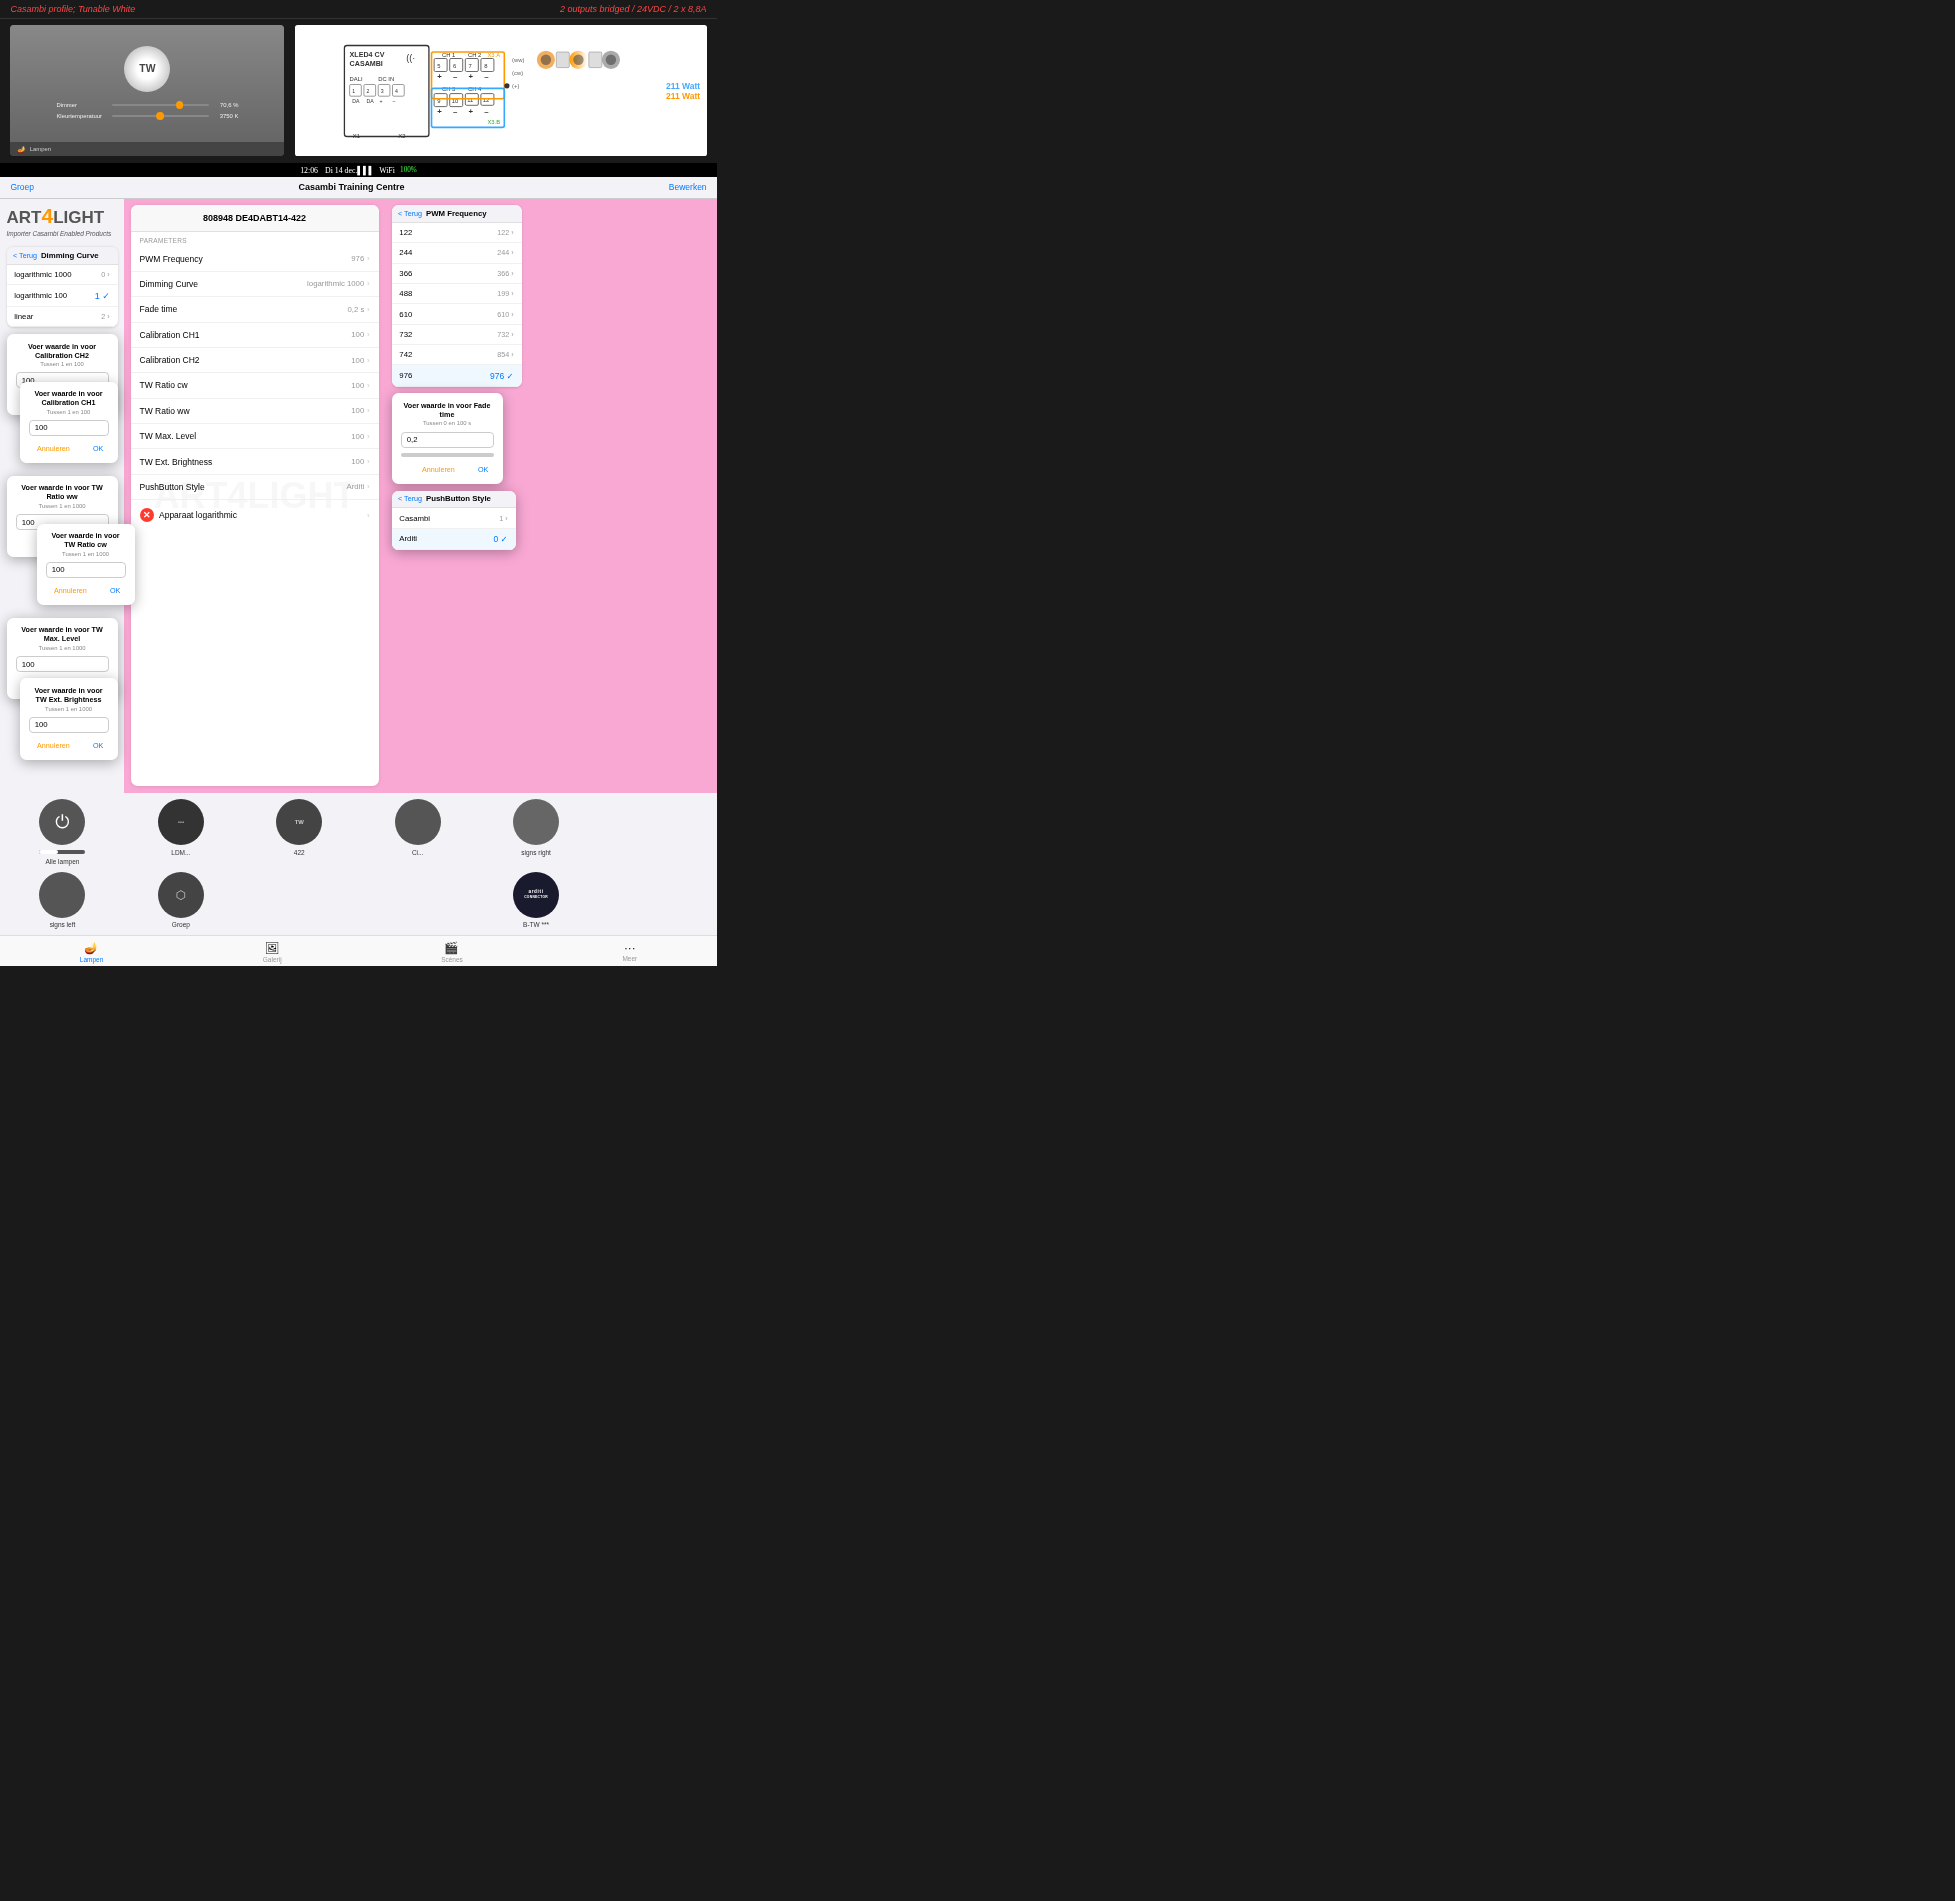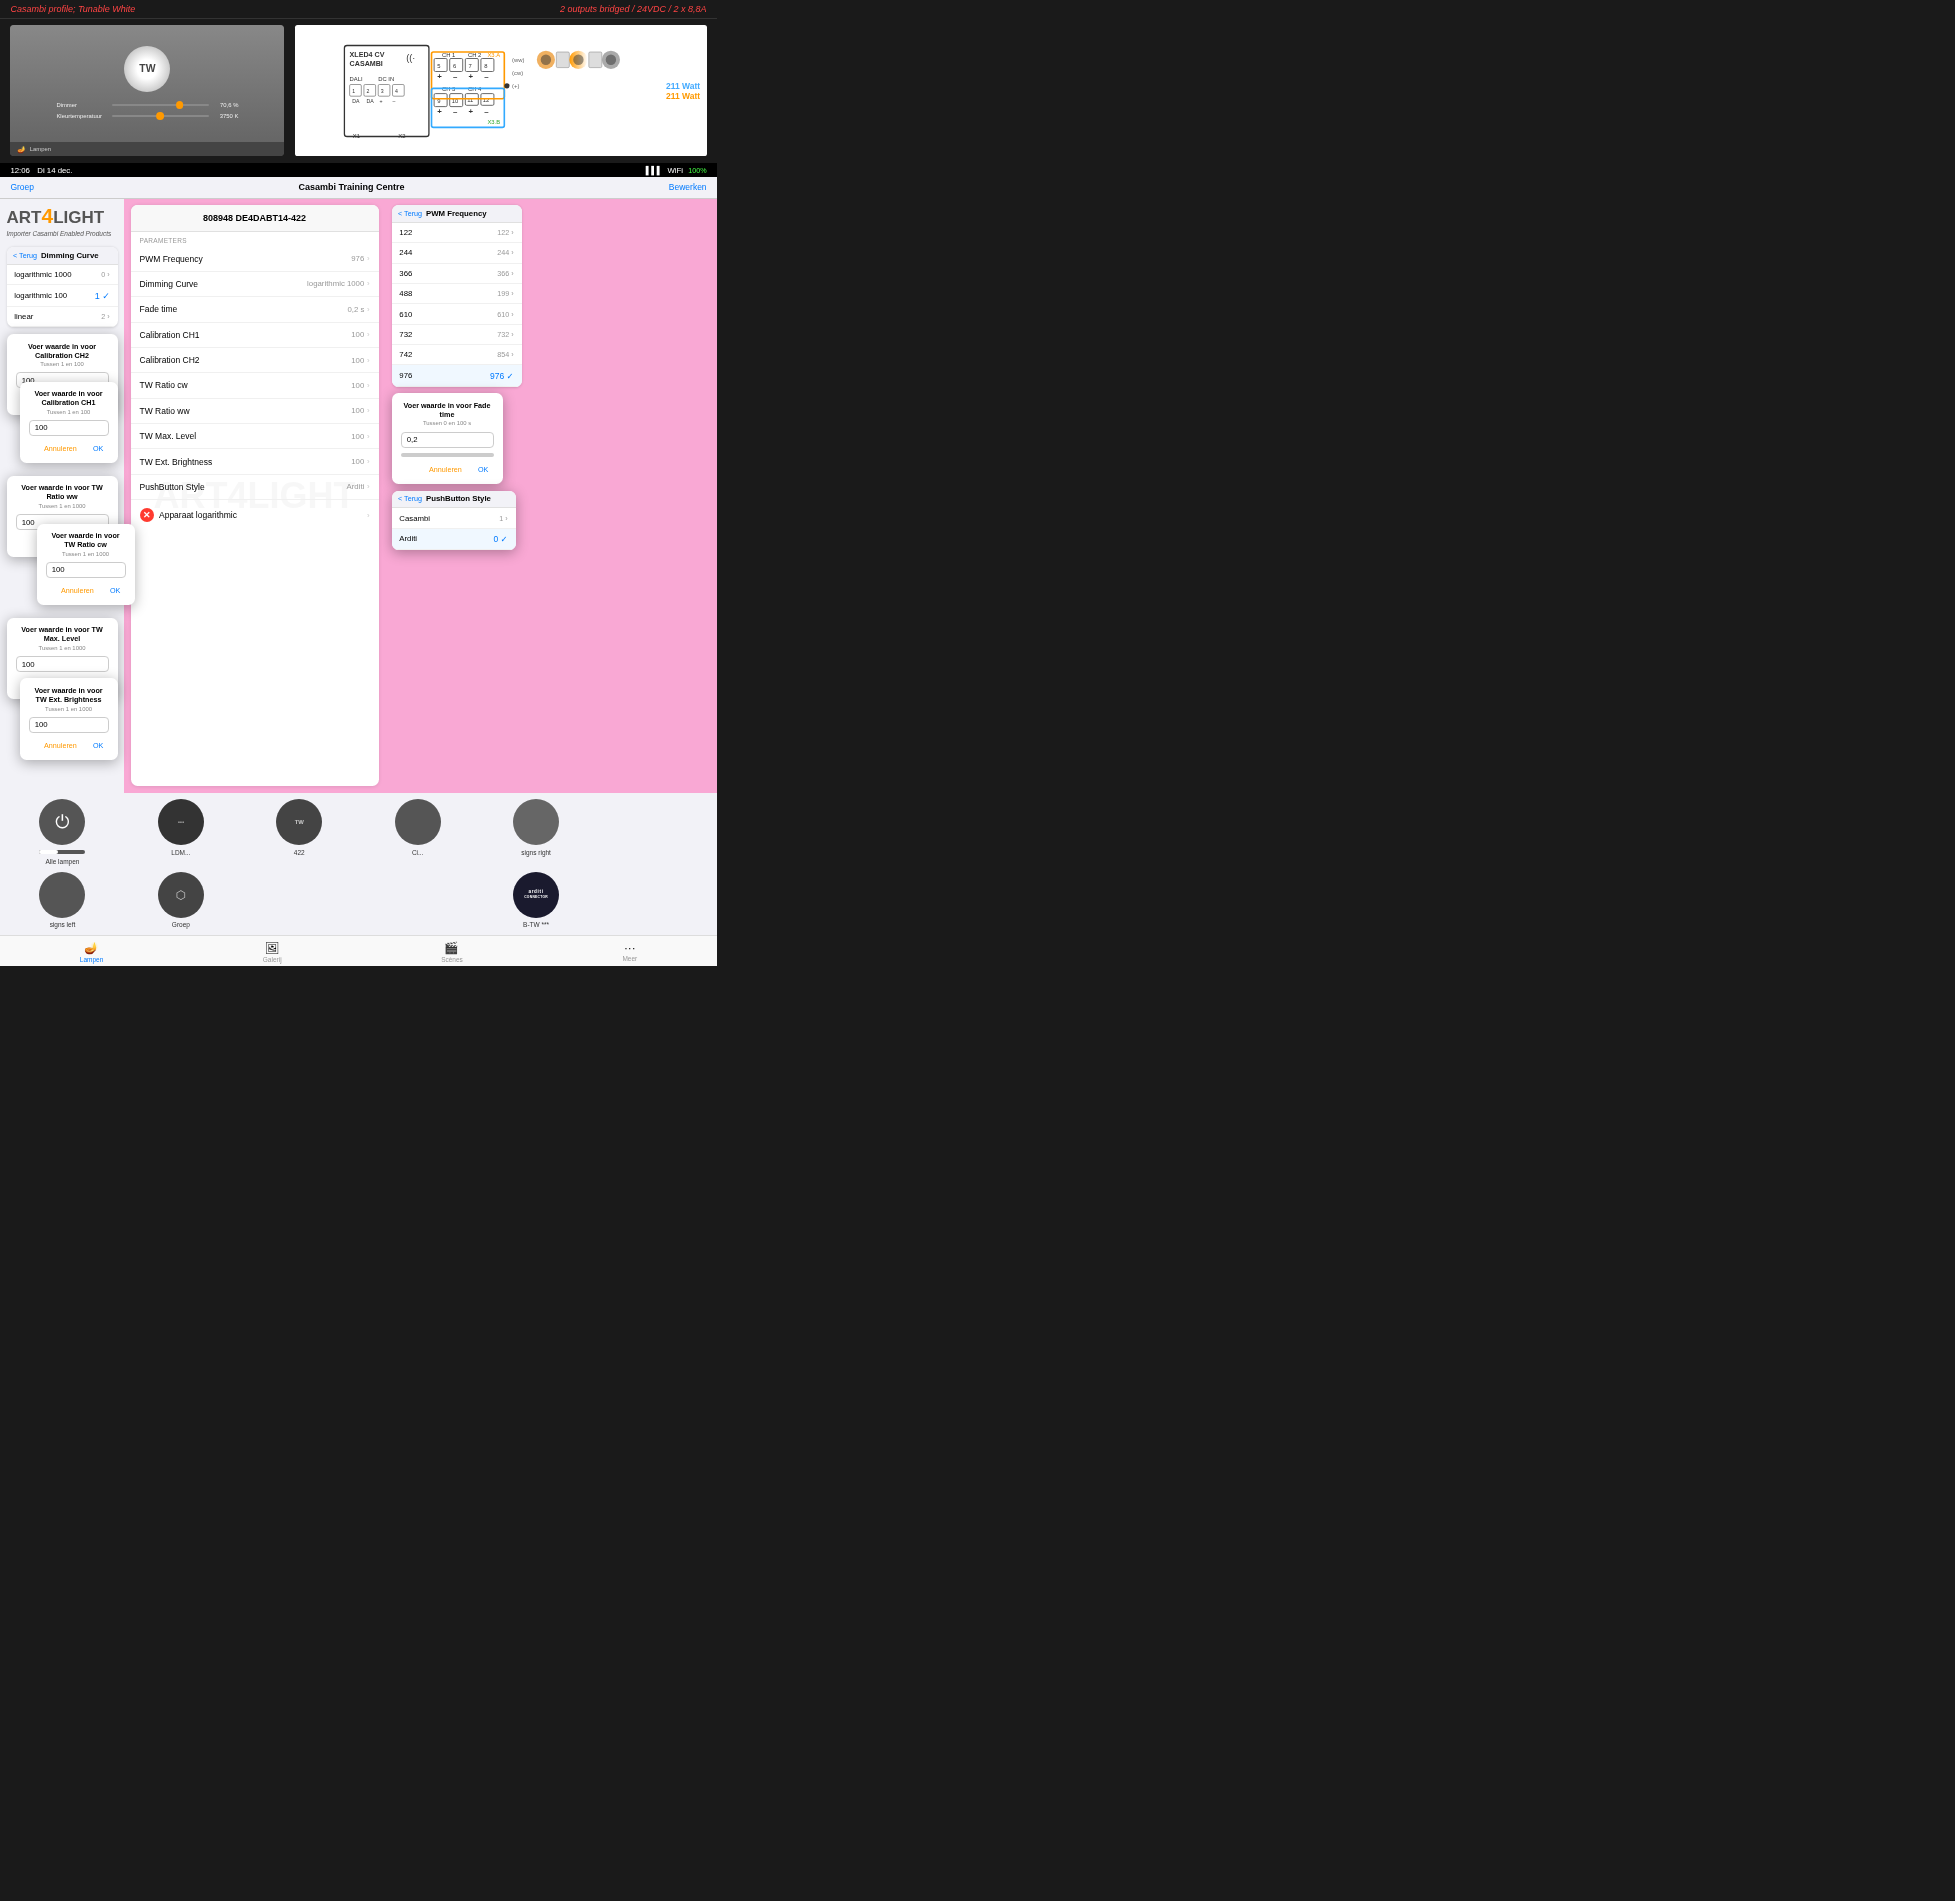--- a/index.html
+++ b/index.html
@@ -132,24 +132,25 @@
       font-weight: bold;
     }
     .watt-ww { color: #4af; }
     .watt-cw { color: #f90; }
 
     
     .status-bar {
       background: #000;
       color: #fff;
       display: flex;
-      justify-content: space-between;
+      justify-content: center;
       align-items: center;
       padding: 2.6px 10.4px;
       font-size: 7.8px;
+      font-family: Liberation Serif, serif;
     }
     .status-right {
       display: flex;
       align-items: center;
       gap: 5.2px;
     }
     .battery-full { color: #4f4; font-size: 7.2px; }
 
     
     .nav-bar {
@@ -266,21 +267,21 @@
       border: 0.7px solid #ccc;
       border-radius: 3.9px;
       padding: 2.6px 5.2px;
       font-size: 7.8px;
       width: 100%;
       margin-bottom: 5.2px;
       outline: none;
     }
     .dialog-buttons {
       display: flex;
-      gap: 7px;
+      gap: 14px;
       justify-content: flex-end;
     }
     .btn-annuleren {
       color: #f90;
       font-size: 7.2px;
       cursor: pointer;
       background: none;
       border: none;
       padding: 2.6px 3.9px;
     }

